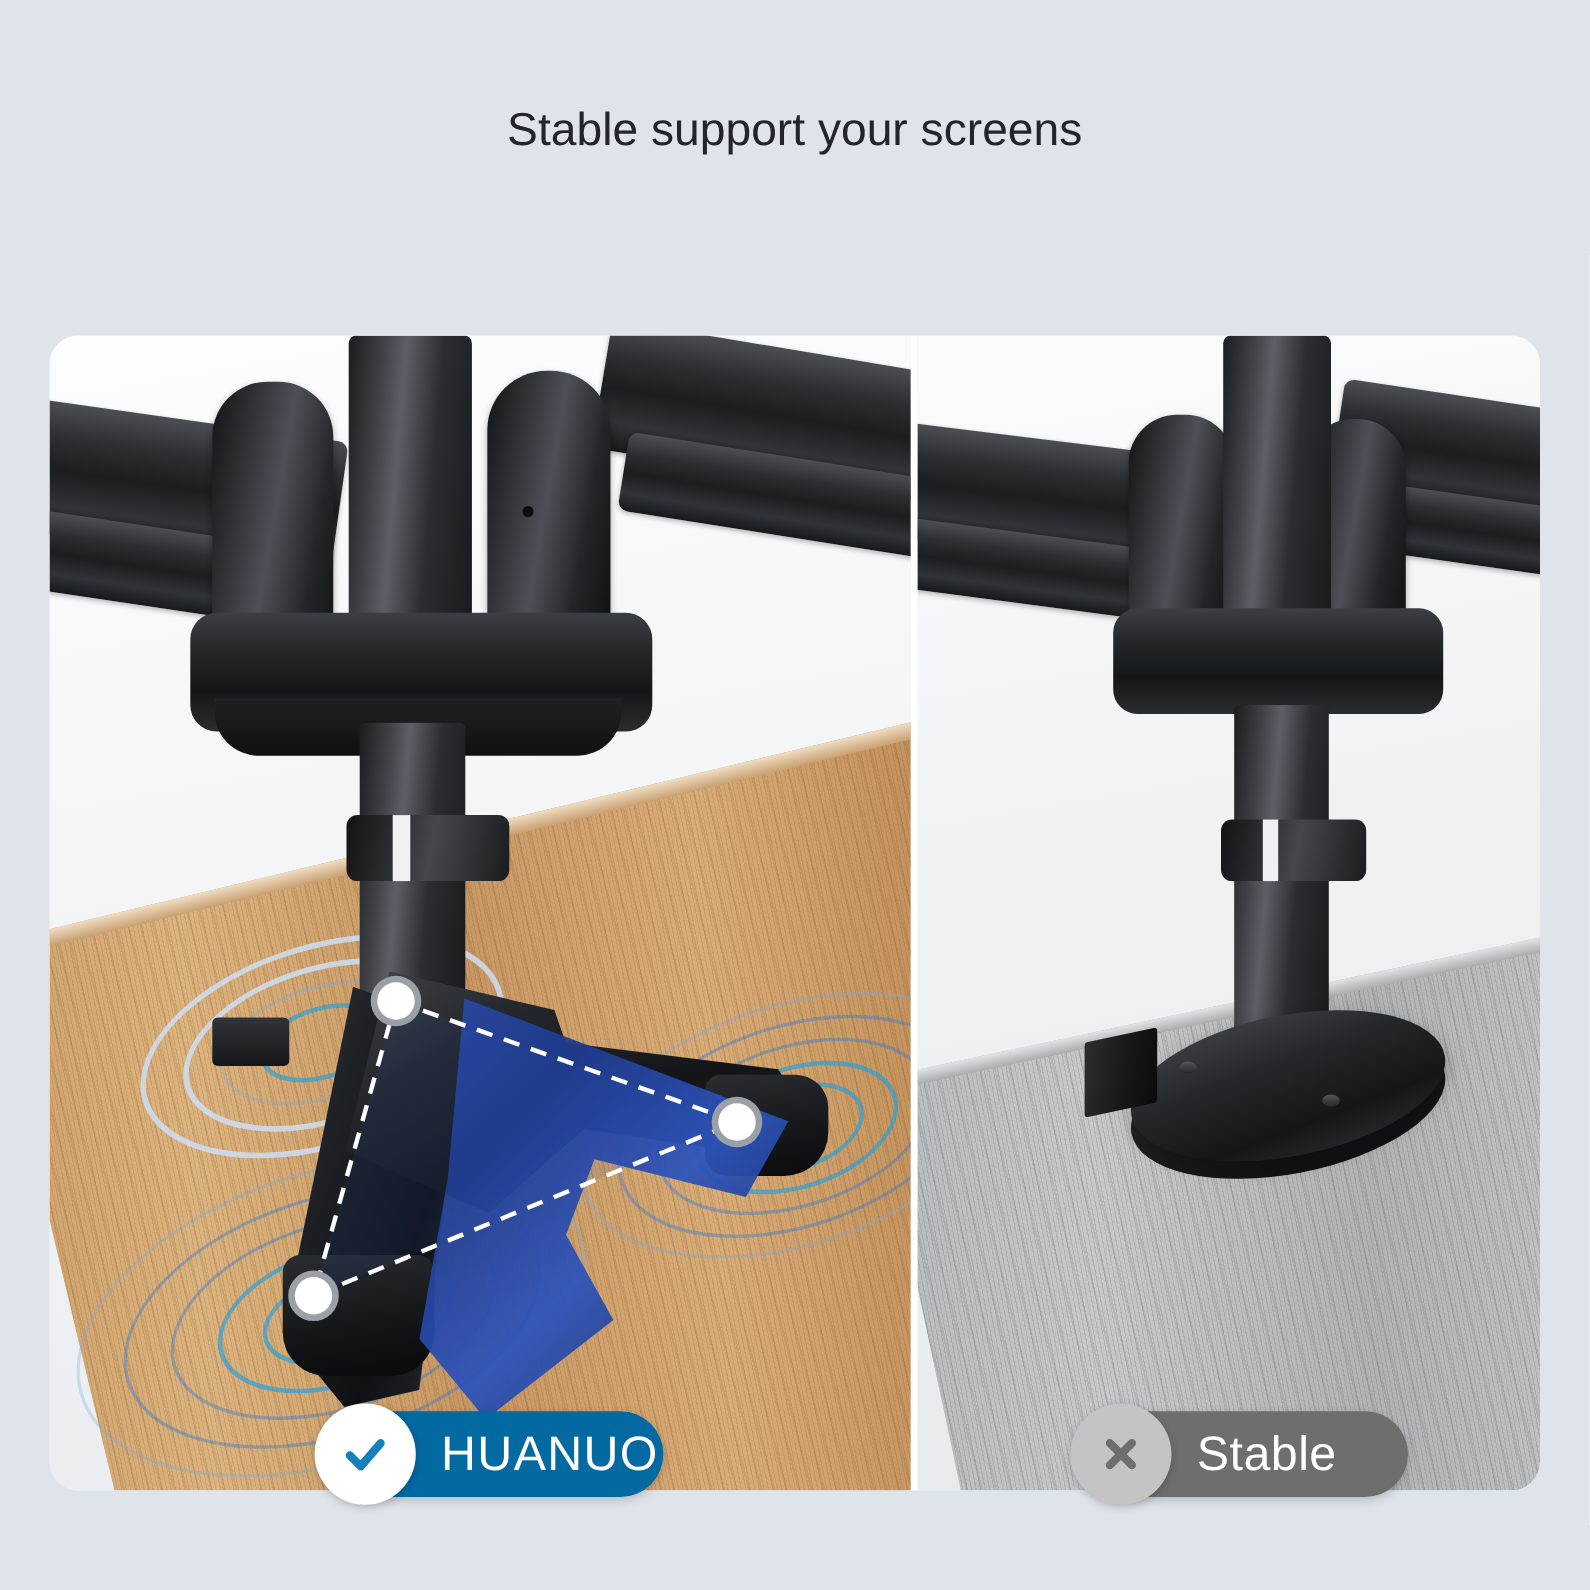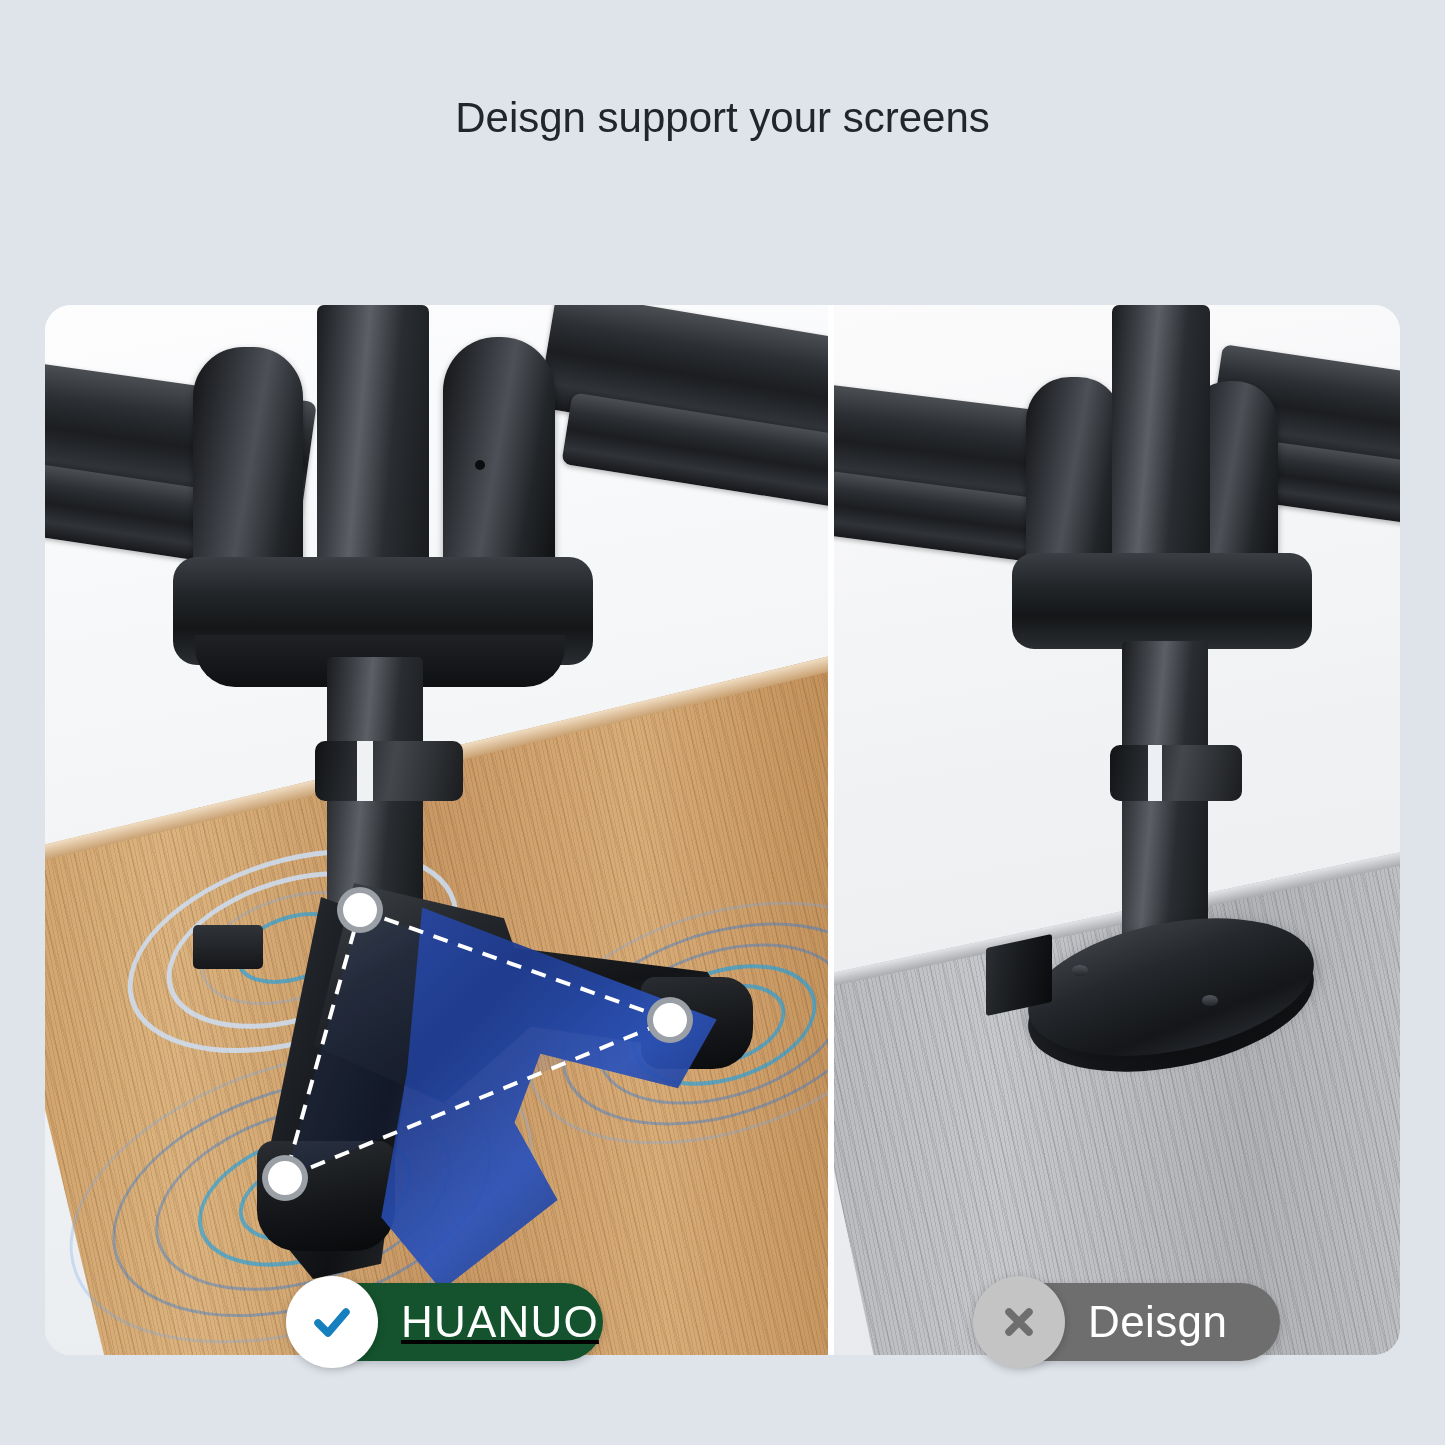--- a/index.html
+++ b/index.html
@@ -117,23 +117,22 @@
   
   #triSvg{position:absolute;left:0;top:0;width:783px;height:1050px;z-index:30;}
 
   
   .badge{
     position:absolute;z-index:60;display:flex;align-items:center;height:78px;
     border-radius:39px;
   }
   #badgeHuanuo{
     left:295px;top:1283px;width:308px;
-    background:#14532d;
+    background:#0369a1;
     box-shadow:0 3px 9px rgba(0,0,0,.18);
-    text-decoration:underline;
   }
   #badgeOthers{
     left:982px;top:1283px;width:298px;
     background:#6e6e6e;
     box-shadow:0 3px 9px rgba(0,0,0,.18);
   }
   .badgeIcon{
     position:absolute;left:-9px;top:-7px;width:92px;height:92px;border-radius:50%;
     display:flex;align-items:center;justify-content:center;
     box-shadow:0 2px 8px rgba(0,0,0,.20);
@@ -143,21 +142,21 @@
   .badgeLabel{
     margin-left:106px;font-size:44px;color:#ffffff;letter-spacing:1.2px;
     font-weight:400;white-space:nowrap;
   }
   #othersLabel{letter-spacing:0.4px;}
 </style>
 </head>
 <body>
 
 <div id="header">
-  <div id="subhead">Deisgn support your screens</div>
+  <div id="subhead">Stable support your screens</div>
 </div>
 
 <div id="panel">
 
   <div class="half" id="halfLeft">
     <div class="wall"></div>
 
     <div id="deskWood"></div>
     <div id="deskWoodEdge"></div>
 
@@ -305,14 +304,14 @@
   </div>
   <span class="badgeLabel">HUANUO</span>
 </div>
 
 <div class="badge" id="badgeOthers">
   <div class="badgeIcon" id="iconOthers">
     <svg width="46" height="46" viewBox="0 0 46 46" aria-hidden="true">
       <path d="M13 13 L33 33 M33 13 L13 33" fill="none" stroke="#6e6e6e" stroke-width="7.5" stroke-linecap="round"></path>
     </svg>
   </div>
-  <span class="badgeLabel" id="othersLabel">Deisgn</span>
+  <span class="badgeLabel" id="othersLabel">Stable</span>
 </div>
 
 </body></html>

